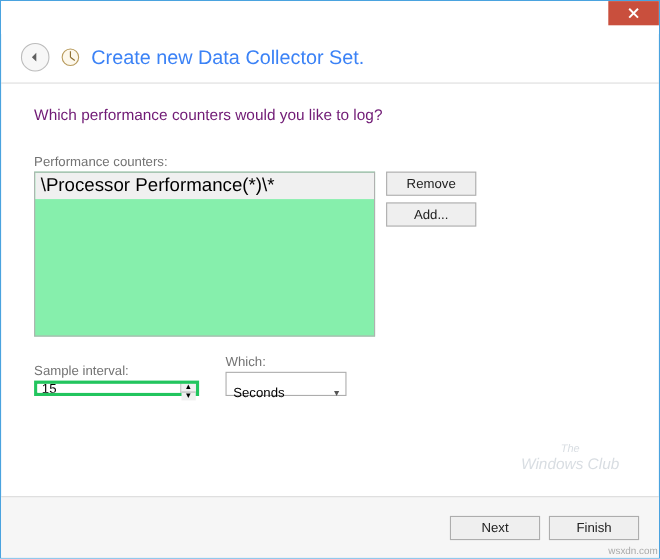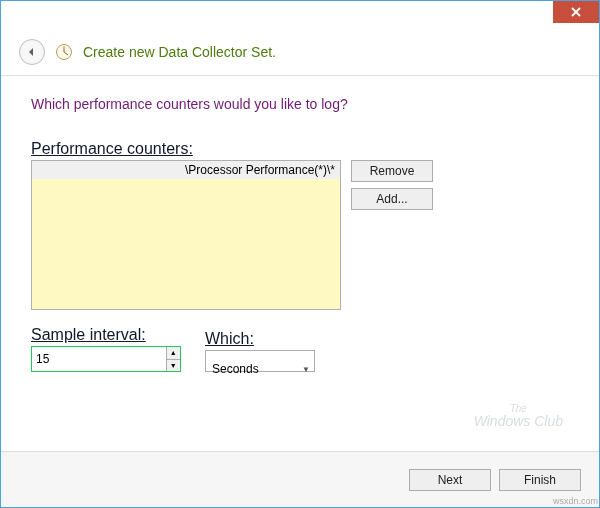--- a/index.html
+++ b/index.html
@@ -65,52 +65,50 @@
     }
     .back-btn svg { width: 12px; height: 12px; fill: #606060; }
     .header-icon {
       width: 18px;
       height: 18px;
       display: flex;
       align-items: center;
       justify-content: center;
     }
     .header-title {
-      font-size: 14px;
-      color: #4d7c0f;
+      font-size: 18px;
+      color: #3b82f6;
     }
     .content {
       padding: 20px 30px 18px 30px;
       min-height: 385px;
     }
     .instruction {
       color: #701a75;
       font-size: 14px;
       margin-bottom: 28px;
     }
     .field-label {
-      font-size: 16px;
-      color: #0f172a;
+      font-size: 12px;
+      color: #737373;
       margin-bottom: 2px;
       display: block;
-      text-decoration: underline;
     }
     .counters-row {
       display: flex;
       gap: 10px;
       align-items: flex-start;
     }
     .counters-list {
       width: 310px;
       height: 150px;
       border: 1px solid #b0b0b0;
-      background: #fef9c3;
-      font-size: 12px;
+      background: #86efac;
+      font-size: 17px;
       overflow: auto;
-      text-align: right;
     }
     .counters-list .item {
       padding: 2px 5px;
       background: #f0f0f0;
     }
     .side-buttons {
       display: flex;
       flex-direction: column;
       gap: 6px;
     }
@@ -127,22 +125,22 @@
     .interval-row {
       margin-top: 16px;
       display: flex;
       gap: 24px;
     }
     .interval-col { display: flex; flex-direction: column; justify-content: flex-end; }
     .spinner {
       display: flex;
       align-items: stretch;
       width: 150px;
-      height: 26px;
-      border: 1px solid #22c55e;
+      height: 14px;
+      border: 3px solid #22c55e;
       background: #fff;
     }
     .spinner input {
       border: none;
       outline: none;
       width: 100%;
       font-size: 12px;
       padding: 0 4px;
     }
     .spin-buttons {

